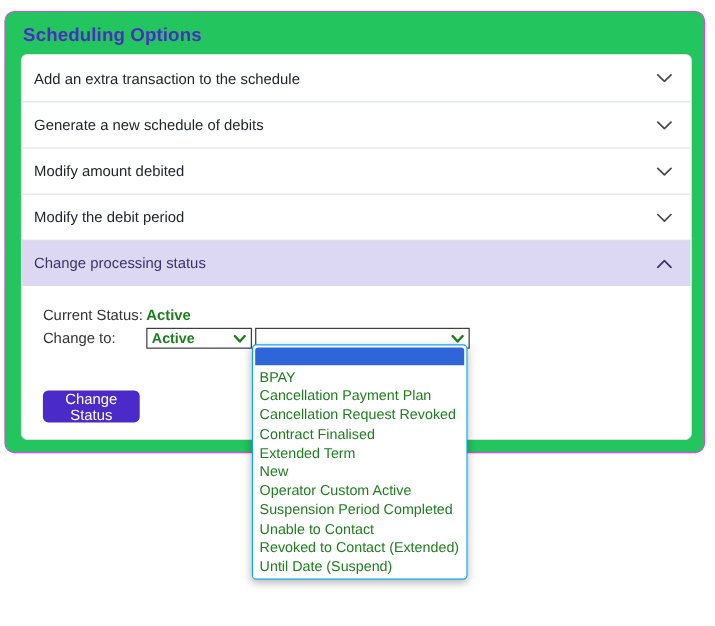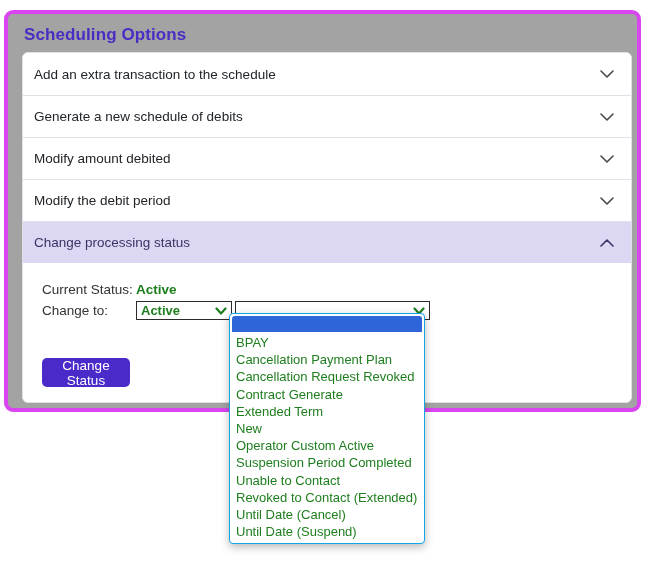--- a/index.html
+++ b/index.html
@@ -3,21 +3,21 @@
 <meta charset="utf-8">
 <style>
   * { margin:0; padding:0; box-sizing:border-box; }
   html,body { background:#ffffff; }
   body {
     width:650px; height:569px; position:relative; overflow:hidden;
     font-family:"Liberation Sans", sans-serif;
   }
   .panel {
     position:absolute; left:4px; top:10px; width:637px; height:402px;
-    border:4px solid #d946ef; border-radius:9px; background:#a3a3a3;text-decoration:underline;
+    border:1px solid #d946ef; border-radius:9px; background:#22c55e;text-decoration:underline;
   }
   .panel-title {
     position:absolute; left:16px; top:11px;
     font-size:17px; font-weight:700; color:#4b2dc4; letter-spacing:.1px;
   }
   .accordion {
     position:absolute; left:14px; top:38px; width:610px;
     border:1px solid #dee2e6; border-radius:6px; background:#fff; overflow:hidden;
   }
   .acc-row {
@@ -127,32 +127,31 @@
 <div class="dropdown-list">
   <div class="opt-selected"></div>
   <div>
 
       <div class="opt">BPAY</div>
 
       <div class="opt">Cancellation Payment Plan</div>
 
       <div class="opt">Cancellation Request Revoked</div>
 
-      <div class="opt">Contract Generate</div>
+      <div class="opt">Contract Finalised</div>
 
       <div class="opt">Extended Term</div>
 
       <div class="opt">New</div>
 
       <div class="opt">Operator Custom Active</div>
 
 
       <div class="opt">Suspension Period Completed</div>
 
       <div class="opt">Unable to Contact</div>
 
       <div class="opt">Revoked to Contact (Extended)</div>
 
-      <div class="opt">Until Date (Cancel)</div>
 
       <div class="opt">Until Date (Suspend)</div>
     </div>
 </div>
 
 </body></html>

